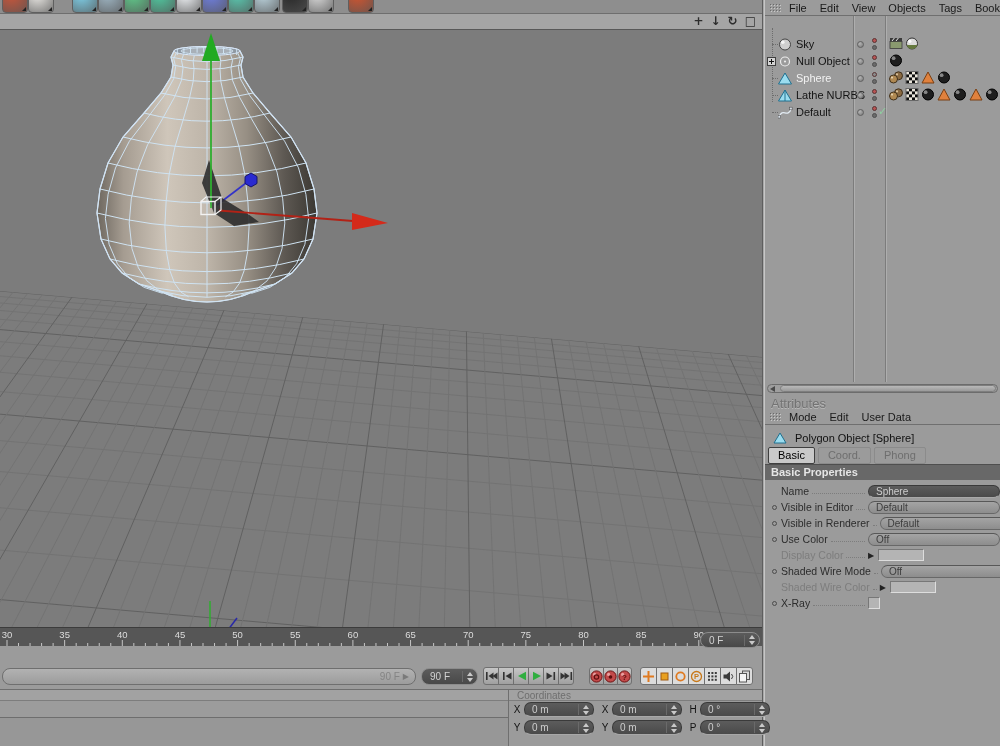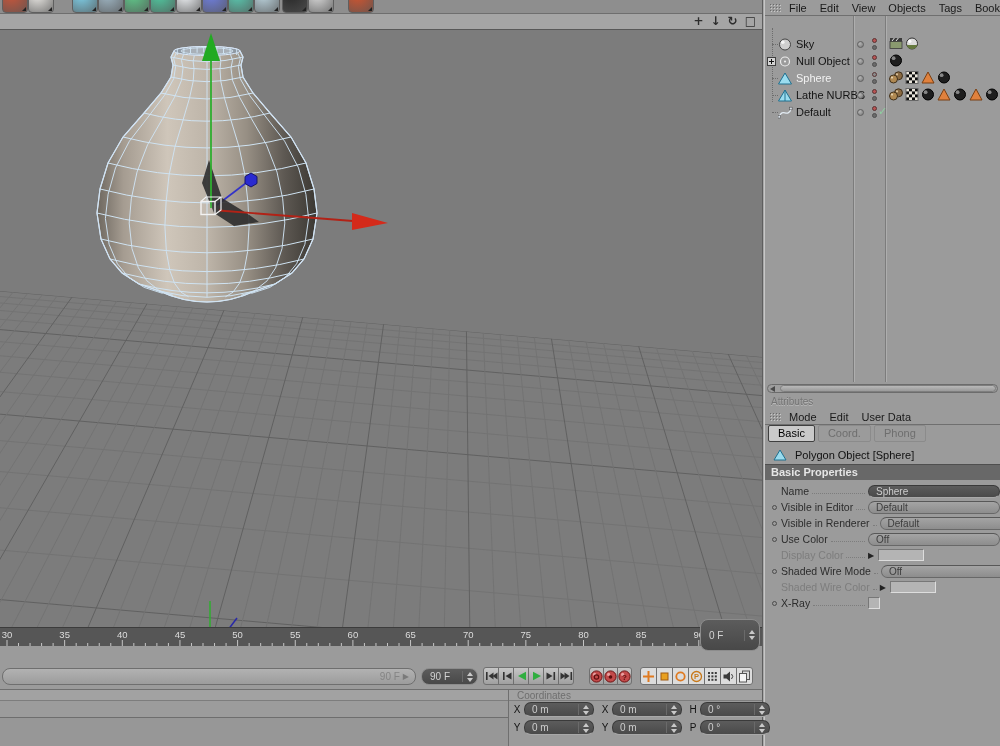--- a/index.html
+++ b/index.html
@@ -49,21 +49,21 @@
   
   #om-scrollbar{position:absolute;left:765px;top:383px;width:235px;height:11px;padding:1px 2px;box-sizing:border-box;}
   #om-sb-track{position:relative;height:9px;background:#9e9e9e;border:1px solid #6c6c6c;border-radius:5px;
                box-sizing:border-box;}
   #om-sb-arrow{position:absolute;left:2px;top:1px;width:0;height:0;border-top:3px solid transparent;
                border-bottom:3px solid transparent;border-right:5px solid #4a4a4a;cursor:pointer;}
   #om-sb-thumb{position:absolute;left:12px;top:0;right:1px;height:7px;background:linear-gradient(#b9b9b9,#9a9a9a);
                border-radius:4px;border:1px solid #7e7e7e;box-sizing:border-box;cursor:pointer;}
   
   #attr-panel{position:absolute;left:765px;top:395px;width:235px;height:351px;}
-  #attr-title{height:13px;padding:1px 0 0 6px;color:#737373;font-size:10px;
+  #attr-title{height:13px;padding:1px 0 0 6px;color:#737373;font-size:13px;
               text-shadow:0 1px 0 #b9b9b9;}
   #attr-objrow{position:relative;height:19px;padding:3px 0 0 8px;display:flex;gap:8px;align-items:center;}
   #attr-objlabel{color:#101010;}
   #attr-tabs{height:17px;display:flex;gap:3px;padding-left:3px;align-items:flex-end;}
   .tab{padding:1px 9px 2px;border-radius:2px;border:1px solid #8b8b8b;color:#6e6e6e;cursor:pointer;}
   .tab.active{background:#c9c9c9;color:#000;border-color:#3f3f3f;}
   #attr-section{height:14px;background:#686868;border-top:1px solid #4f4f4f;color:#e5e5e5;
                 font-weight:bold;padding:1px 0 0 6px;}
   #attr-rows{padding-top:3px;}
   .arow{position:relative;height:16px;display:flex;align-items:center;padding-left:16px;}
@@ -79,21 +79,21 @@
   .pill-drop{display:flex;align-items:center;height:13px;background:linear-gradient(#a4a4a4,#8d8d8d);
              border:1px solid #686868;border-top-color:#585858;border-radius:7px;color:#3c3c3c;
              font-size:10px;padding-left:7px;box-sizing:border-box;cursor:pointer;}
   .swatch{width:46px;height:12px;background:#b4b4b4;border:1px solid;border-color:#777 #ddd #ddd #777;
           box-sizing:border-box;cursor:pointer;}
   .s-arrow{color:#222;font-size:8px;margin-right:4px;}
   .checkbox{width:12px;height:12px;background:#b4b4b4;border:1px solid;border-color:#777 #ddd #ddd #777;
             box-sizing:border-box;cursor:pointer;}
   
   #ruler{position:absolute;left:0;top:627px;width:762px;height:19px;background:#565656;border-top:1px solid #3c3c3c;box-sizing:border-box;cursor:pointer;}
-  #cur-frame{position:absolute;left:700px;top:619px;width:60px;height:32px;}
+  #cur-frame{position:absolute;left:700px;top:632px;width:60px;height:16px;}
   #tl-controls{position:absolute;left:0;top:664px;width:762px;height:26px;background:#9b9b9b;
                border-bottom:1px solid #6e6e6e;box-sizing:border-box;}
   #range-slider{position:absolute;left:2px;top:4px;width:414px;height:17px;border-radius:8px;
                 background:linear-gradient(#b2b2b2,#9c9c9c);border:1px solid #6f6f6f;box-sizing:border-box;
                 display:flex;align-items:center;cursor:pointer;}
   #range-end-text{margin-left:auto;color:#848484;font-size:10px;}
   #range-handle{color:#7a7a7a;font-size:8px;margin:0 6px 0 3px;}
   .spinner{display:flex;align-items:center;height:17px;background:linear-gradient(#5c5c5c,#484848);
            border:1px solid #8c8c8c;border-radius:8px;color:#d2d2d2;font-size:10px;padding-left:8px;
            box-sizing:border-box;cursor:pointer;}
@@ -549,31 +549,31 @@
   </div>
 
   <div id="attr-panel">
     <div id="attr-title">Attributes</div>
     <div class="menubar" id="attr-menubar">
       <span class="grip"></span>
     <span class="menu-item">Mode</span>
         <span class="menu-item">Edit</span>
         <span class="menu-item">User Data</span>
       </div>
-    <div id="attr-tabs">
-        <span class="tab active">Basic</span>
-        <span class="tab">Coord.</span>
-        <span class="tab">Phong</span>
-      </div>
     <div id="attr-objrow">
       <svg width="14" height="12">
         <polygon points="7,1 13,11 1,11" fill="#9adcef" stroke="#20708f"></polygon>
       </svg>
       <span id="attr-objlabel">Polygon Object [Sphere]</span>
     </div>
+    <div id="attr-tabs">
+        <span class="tab active">Basic</span>
+        <span class="tab">Coord.</span>
+        <span class="tab">Phong</span>
+      </div>
     <div id="attr-section">Basic Properties</div>
     <div id="attr-rows">
         <div class="arow">
           <span class="alabel">Name</span>
           <span class="aleader"></span>
           <div class="actrl">
             <div class="pill-dark" style="width:142px">Sphere</div>
           </div>
         </div>
         <div class="arow">

